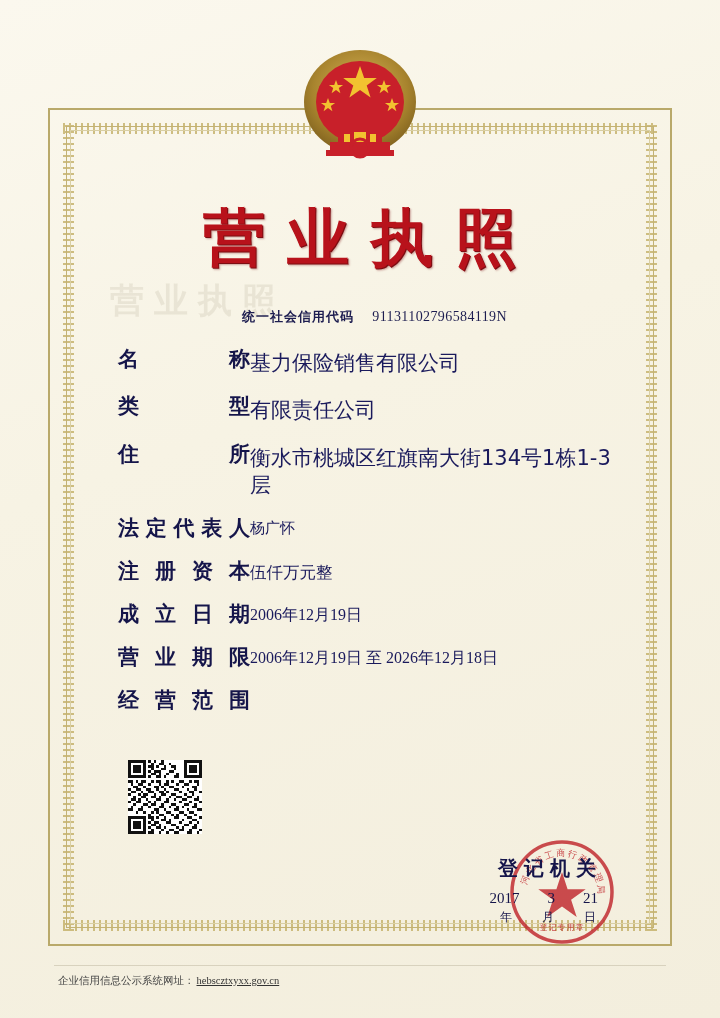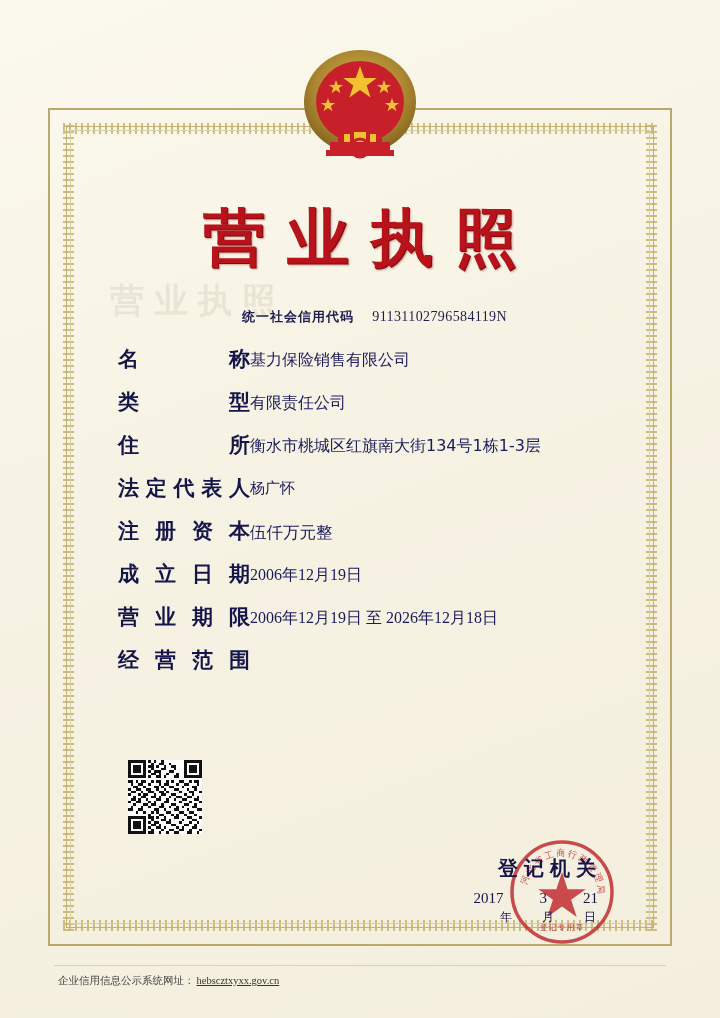--- a/index.html
+++ b/index.html
@@ -140,21 +140,21 @@
     font-family: "DejaVu Sans", sans-serif;
     font-weight: bold;
     font-size: 21px;
     color: #15154a;
     letter-spacing: 0px;
     display: flex;
     justify-content: space-between;
   }
   .row .value {
     font-family: "DejaVu Sans", sans-serif;
-    font-size: 16px;
+    font-size: 21px;
     color: #1a1a5c;
     padding-top: 5px;
     line-height: 1.3;
   }
   .row .value.small {
     font-size: 15px;
   }
   .row .value.money {
     font-size: 16.5px;
   }
@@ -199,21 +199,21 @@
     font-size: 20px;
     letter-spacing: 6px;
     text-indent: 6px;
   }
   .reg .reg-date {
     margin-top: 8px;
     font-family: "Liberation Serif", serif;
     font-size: 15px;
     display: flex;
     justify-content: flex-end;
-    gap: 36px;
+    gap: 28px;
     padding-right: 4px;
   }
   .reg .reg-date-units {
     margin-top: 2px;
     font-family: "DejaVu Sans", sans-serif;
     font-size: 12px;
     display: flex;
     justify-content: flex-end;
     gap: 30px;
     padding-right: 6px;

